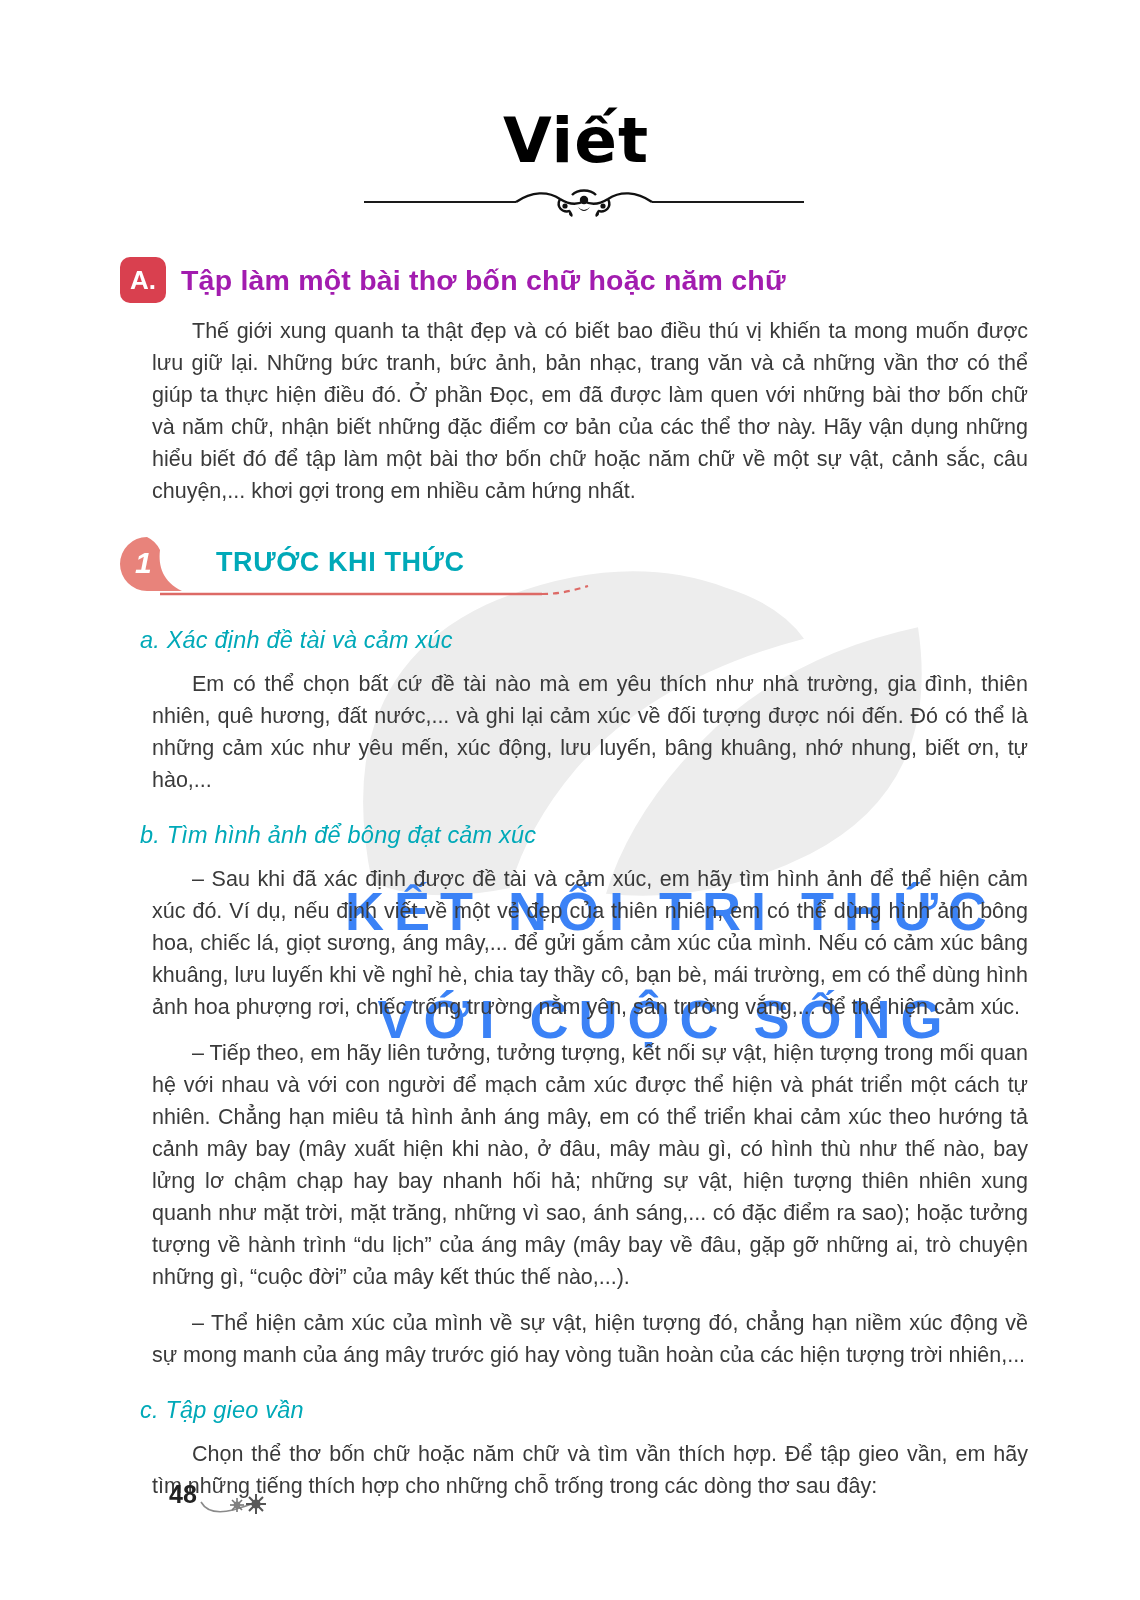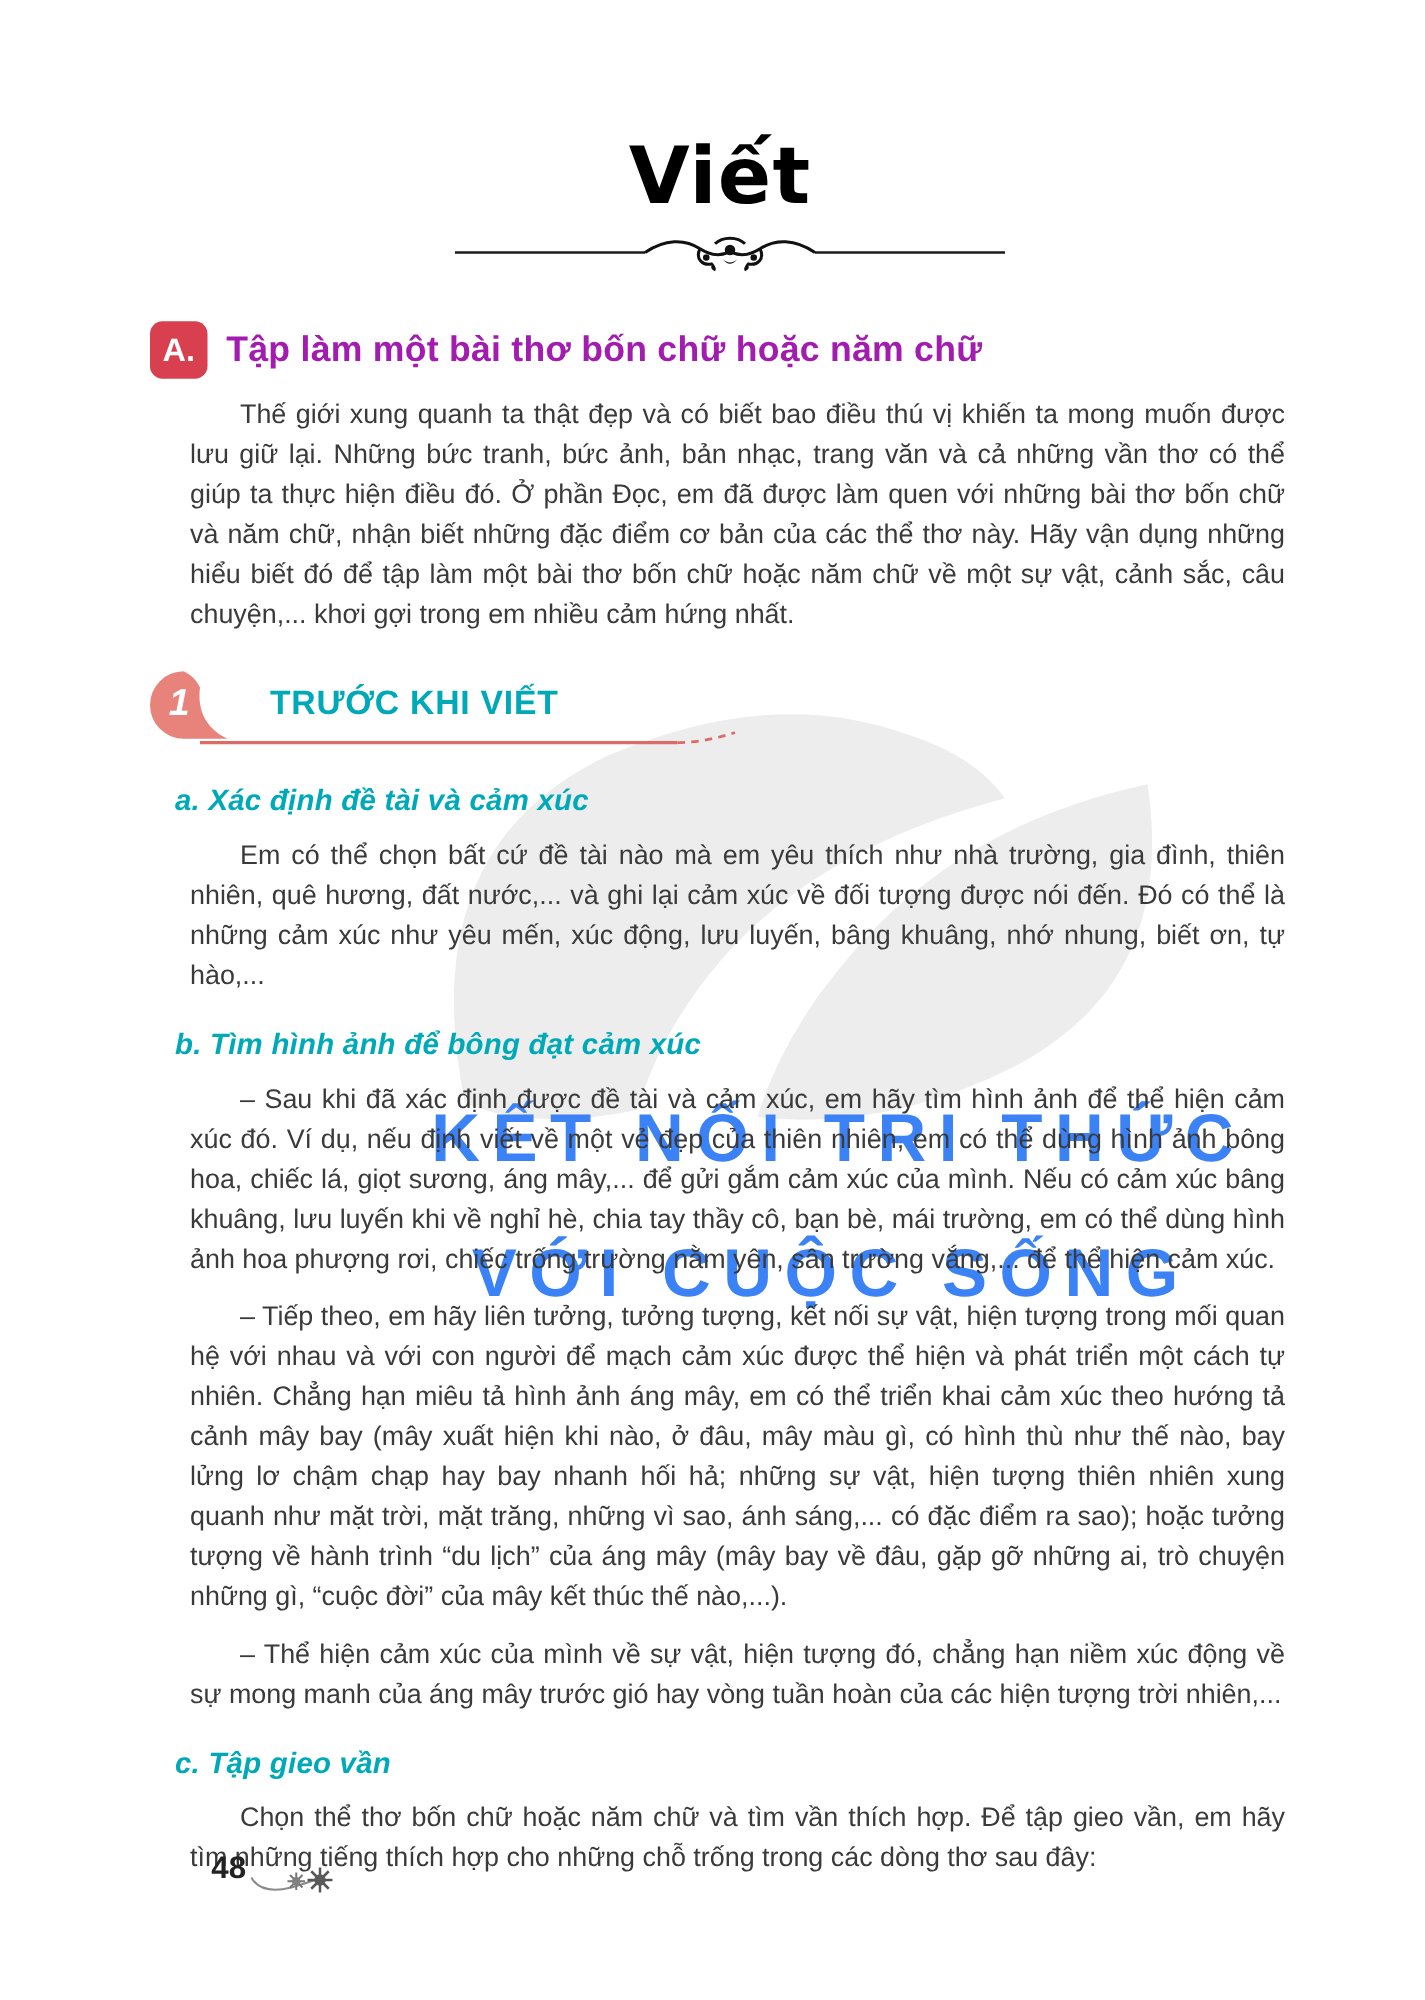--- a/index.html
+++ b/index.html
@@ -51,21 +51,21 @@
     position:absolute;left:17px;top:11px;color:#ffffff;
     font-weight:bold;font-size:30px;font-style:italic;
   }
   .step-title{
     position:absolute;left:98px;top:12px;
     color:#00a9b8;font-weight:bold;font-size:27px;letter-spacing:0.6px;
   }
   .step-underline{position:absolute;left:42px;top:50px;}
   
   .sub-heading{
-    color:#00a9b8;font-weight:bold;font-style:italic;
+    color:#00a9b8;font-weight:normal;font-style:italic;
     font-size:23.5px;margin:26px 0 4px 0;letter-spacing:0.2px;
   }
   
   .page-footer{position:absolute;left:129px;top:1480px;z-index:2;display:flex;align-items:flex-start;gap:2px;margin-left:40px;}
   .page-number{font-weight:bold;font-size:25px;color:#222222;}
   .footer-orn{margin-top:12px;}
 </style>
 </head>
 <body>
 
@@ -111,21 +111,21 @@
       <div class="section-a-title">Tập làm một bài thơ bốn chữ hoặc năm chữ</div>
     </div>
 
     <p class="para first">Thế giới xung quanh ta thật đẹp và có biết bao điều thú vị khiến ta mong muốn được lưu giữ lại. Những bức tranh, bức ảnh, bản nhạc, trang văn và cả những vần thơ có thể giúp ta thực hiện điều đó. Ở phần Đọc, em đã được làm quen với những bài thơ bốn chữ và năm chữ, nhận biết những đặc điểm cơ bản của các thể thơ này. Hãy vận dụng những hiểu biết đó để tập làm một bài thơ bốn chữ hoặc năm chữ về một sự vật, cảnh sắc, câu chuyện,... khơi gợi trong em nhiều cảm hứng nhất.</p>
 
     <div class="step-header">
       <svg class="step-badge-svg" width="86" height="58" viewBox="0 0 86 58">
         <path d="M29 2 A27 27 0 1 0 29 56 L64 56 C45 47 40 31 42 15 A27 27 0 0 0 29 2 Z" fill="#e8837b"></path>
       </svg>
       <span class="step-number">1</span>
-      <span class="step-title">TRƯỚC KHI VIẾT</span>
+      <span class="step-title">TRƯỚC KHI THỨC</span>
       <svg class="step-underline" width="440" height="16" viewBox="0 0 440 16">
         <path d="M0 9 H382" stroke="#dd6a66" stroke-width="2.6" fill="none"></path>
         <path d="M382 9 C398 9 412 6 428 1" stroke="#dd6a66" stroke-width="2.2" fill="none" stroke-dasharray="6 5"></path>
       </svg>
     </div>
 
     <div class="sub-heading">a. Xác định đề tài và cảm xúc</div>
     <p class="para">Em có thể chọn bất cứ đề tài nào mà em yêu thích như nhà trường, gia đình, thiên nhiên, quê hương, đất nước,... và ghi lại cảm xúc về đối tượng được nói đến. Đó có thể là những cảm xúc như yêu mến, xúc động, lưu luyến, bâng khuâng, nhớ nhung, biết ơn, tự hào,...</p>
 
     <div class="sub-heading">b. Tìm hình ảnh để bông đạt cảm xúc</div>

